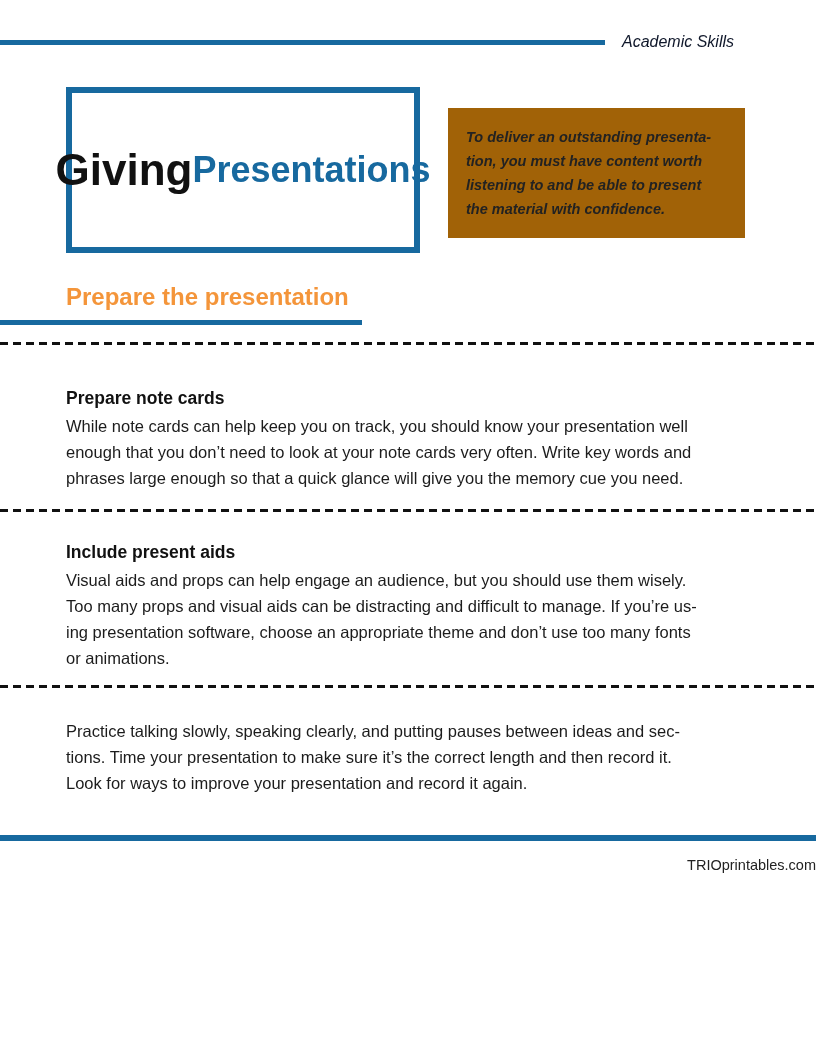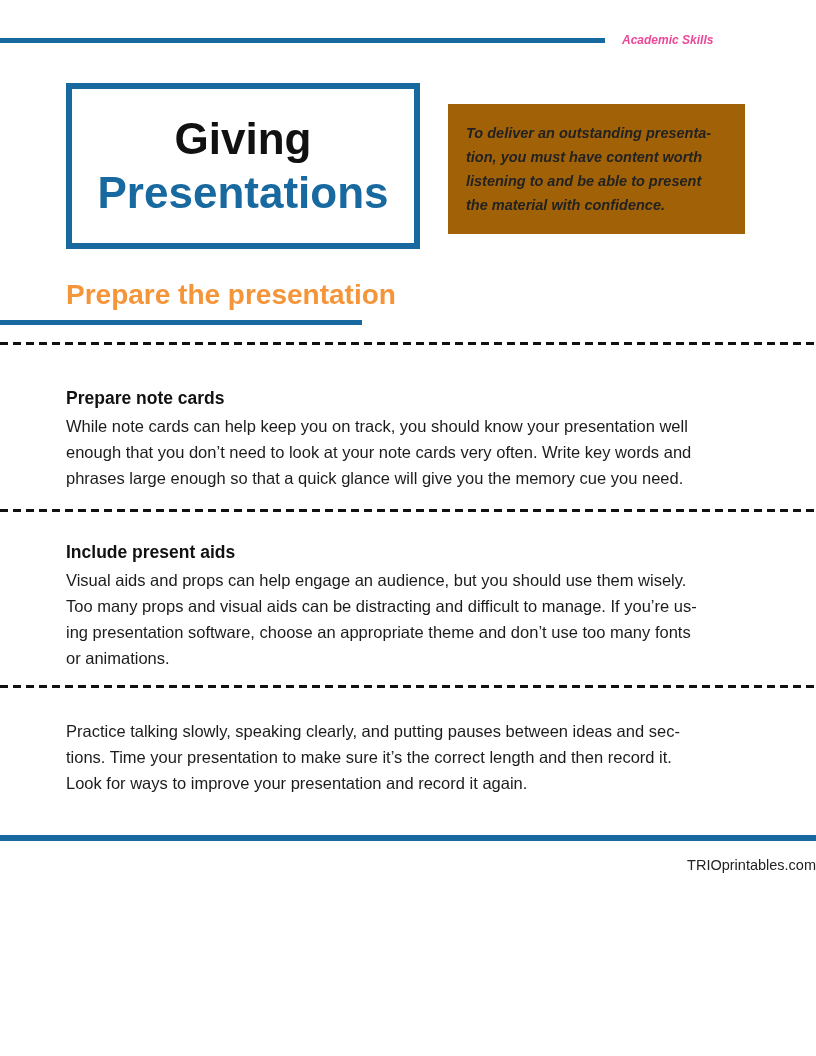--- a/index.html
+++ b/index.html
@@ -11,46 +11,46 @@
     background:#ffffff;
     font-family:"Liberation Sans", sans-serif;
     color:#1a1a1a;
     overflow:hidden;
   }
   
   .header { display:flex; align-items:center; margin-top:33px; }
   .header-rule { width:605px; height:5px; background:#17699f; }
   .header-brand {
     margin-left:17px;
-    font-size:12px; font-weight:bold; font-style:italic;
-    color:#ec4899; white-space:nowrap;
+    font-size:16px; font-weight:normal; font-style:italic;
+    color:#0f172a; white-space:nowrap;
   }
   
   .title-row { display:flex; align-items:flex-start; margin:36px 0 0 66px; }
   .title-box {
     width:354px; height:166px;
     border:6px solid #17699f;
     background:#ffffff;
-    display:flex; flex-direction:column; justify-content:center; align-items:center;
+    display:flex; flex-direction:row; justify-content:center; align-items:center;
   }
   .title-line1 { font-size:44px; line-height:54px; font-weight:bold; color:#111111; }
-  .title-line2 { font-size:44px; line-height:54px; font-weight:bold; color:#17699f; }
+  .title-line2 { font-size:36px; line-height:54px; font-weight:bold; color:#17699f; }
   .intro-box {
     width:297px; margin-left:28px; margin-top:21px;
     background:#a16207;
     padding:17px 18px;
     font-size:14.5px; line-height:24px;
     font-style:italic; font-weight:bold;
     color:#222222;
     white-space:pre-line;
   }
   
   .prep-heading {
     margin:30px 0 0 66px;
-    font-size:28px; font-weight:bold;
+    font-size:24px; font-weight:bold;
     color:#f4953a;
   }
   .prep-rule { width:362px; height:5px; background:#17699f; margin-top:9px; }
   
   .section { margin-left:66px; width:706px; }
   .section-title { font-size:17.5px; font-weight:bold; color:#111111; }
   .section-body {
     margin-top:4px;
     font-size:16.5px; line-height:26px;
     color:#1c1c1c;

